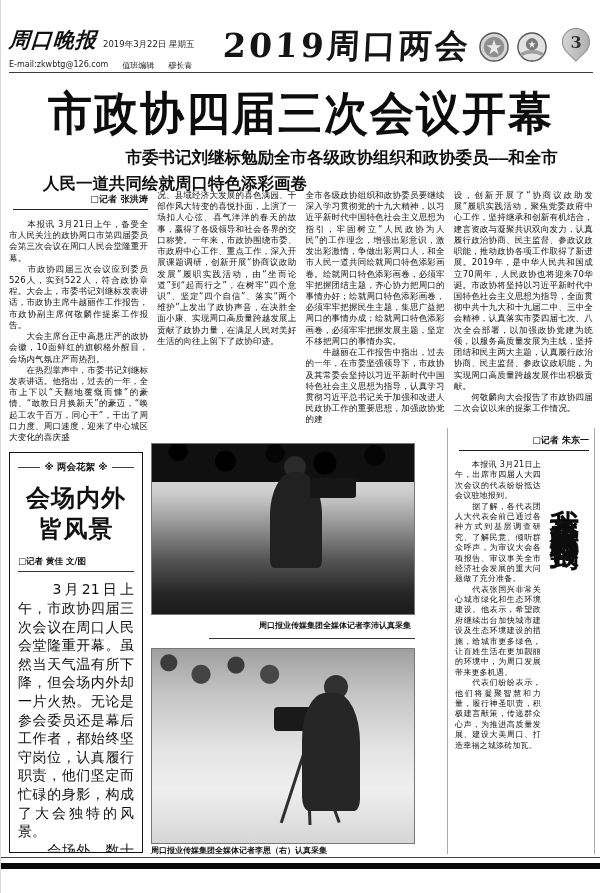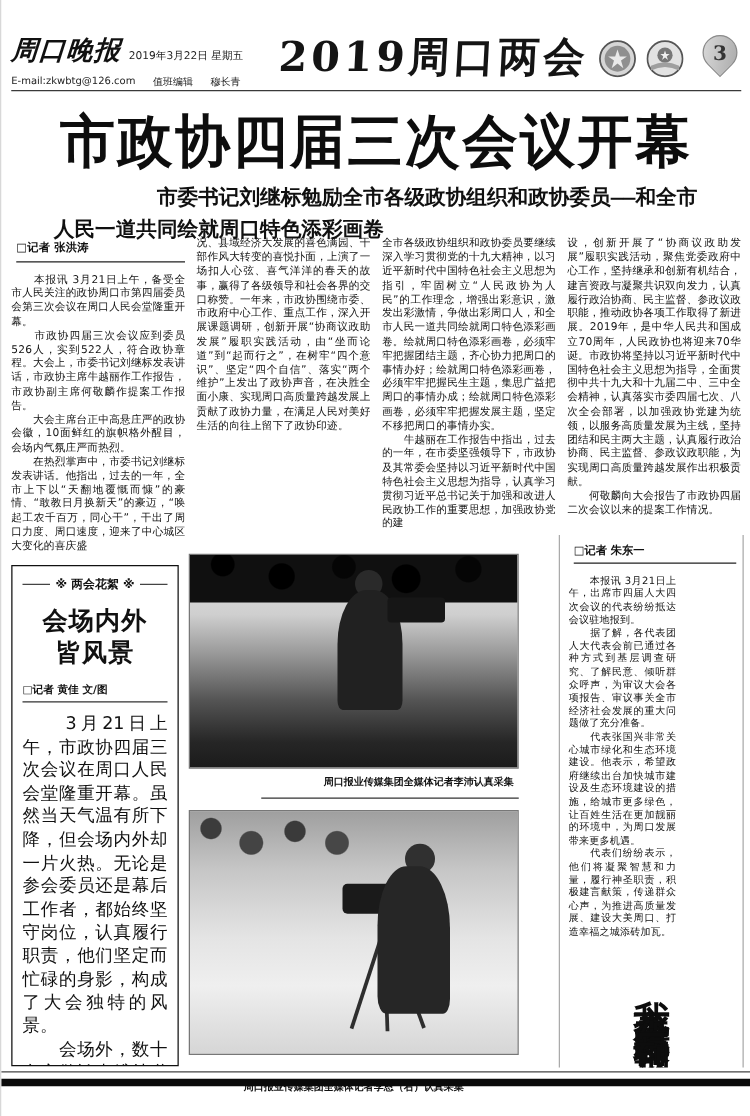--- a/index.html
+++ b/index.html
@@ -53,34 +53,34 @@
     font-size:16.5px; line-height:1.55; text-indent:5em; color:#101010;
   }
   
   .cols-top {
     position:absolute; left:8px; top:190px; width:584px; height:252px;
     display:flex; gap:9px; overflow:hidden;
   }
   .ncol { flex:1 1 0; font-size:8.5px; line-height:1.32; letter-spacing:.2px; overflow:hidden; }
   .byline {
     font-size:9px; font-weight:bold; border-bottom:1px solid #222;
-    padding-bottom:3px; margin:4px 0 9px 4px;
+    padding-bottom:3px; margin:4px 0 9px 4px;text-align:right;
   }
   .para { text-align:justify; margin:0; }
   
   .box-story {
     position:absolute; left:8px; top:452px; width:134px; height:401px;
     border:1px solid #111; padding:6px 8px; overflow:hidden;
   }
   .box-tag { display:flex; align-items:center; gap:4px; margin-top:2px; }
   .box-tag .tag-line { flex:1; border-top:1px solid #444; }
   .box-tag .tag-text { font-size:9.5px; font-weight:bold; white-space:nowrap; }
   .box-title {
-    text-align:center; font-family:Liberation Serif, serif; font-weight:900;
-    font-size:20px; line-height:1.3; margin:10px 0 6px 0; letter-spacing:1px;
+    text-align:center; font-family:Liberation Mono, monospace; font-weight:900;
+    font-size:24px; line-height:1.3; margin:10px 0 6px 0; letter-spacing:1px;
   }
   .box-byline {
     font-size:8.5px; font-weight:bold; border-bottom:1px solid #333;
     padding-bottom:3px; margin:10px 0 8px 0;
   }
   .box-body { font-size:14px; line-height:1.33; }
   
   .middle { position:absolute; left:150px; top:443px; width:264px; }
   .photo { position:relative; width:100%; overflow:hidden; border:1px solid #777; }
   .photo-1 {
@@ -109,29 +109,29 @@
   .p2-tripod-a { right:118px; transform:rotate(18deg); }
   .p2-tripod-b { right:104px; transform:rotate(-2deg); }
   .p2-tripod-c { right:88px; transform:rotate(-20deg); }
   .p2-people { left:6px; top:60px; width:140px; height:46px; background:
       radial-gradient(circle at 12% 30%, #3c3c3c 8px, transparent 9px),
       radial-gradient(circle at 35% 55%, #444 9px, transparent 10px),
       radial-gradient(circle at 60% 35%, #3a3a3a 8px, transparent 9px),
       radial-gradient(circle at 84% 55%, #474747 9px, transparent 10px),
       transparent; }
   .caption-1 { margin-top:5px; font-size:8px; font-weight:bold; text-align:right; padding-right:4px; }
-  .caption-2 { margin-top:20px; font-size:8px; font-weight:bold; text-align:center; }
+  .caption-2 { margin-top:1px; font-size:8px; font-weight:bold; text-align:left; }
   .mid-rule { margin:7px 0 9px auto; width:78%; height:1px; background:#333; }
   
   .right-story {
     position:absolute; left:446px; top:428px; width:148px; height:426px;
     border-left:1px solid #aaa; border-right:1px solid #aaa;
     padding:2px 5px 0 7px; overflow:hidden;
   }
-  .sb-row { display:flex;flex-direction:column; }
+  .sb-row { display:flex; }
   .sb-text { width:86px; font-size:8px; line-height:1.3; letter-spacing:.2px; }
   .sb-vert {
     flex:1; display:flex; justify-content:center; padding-top:26px;
   }
   .vert-headline {
     writing-mode:vertical-rl; text-orientation:upright;
     font-size:29px; font-weight:900; letter-spacing:3px; color:#0d0d0d;
     font-family:"DejaVu Sans", sans-serif;
   }
   

